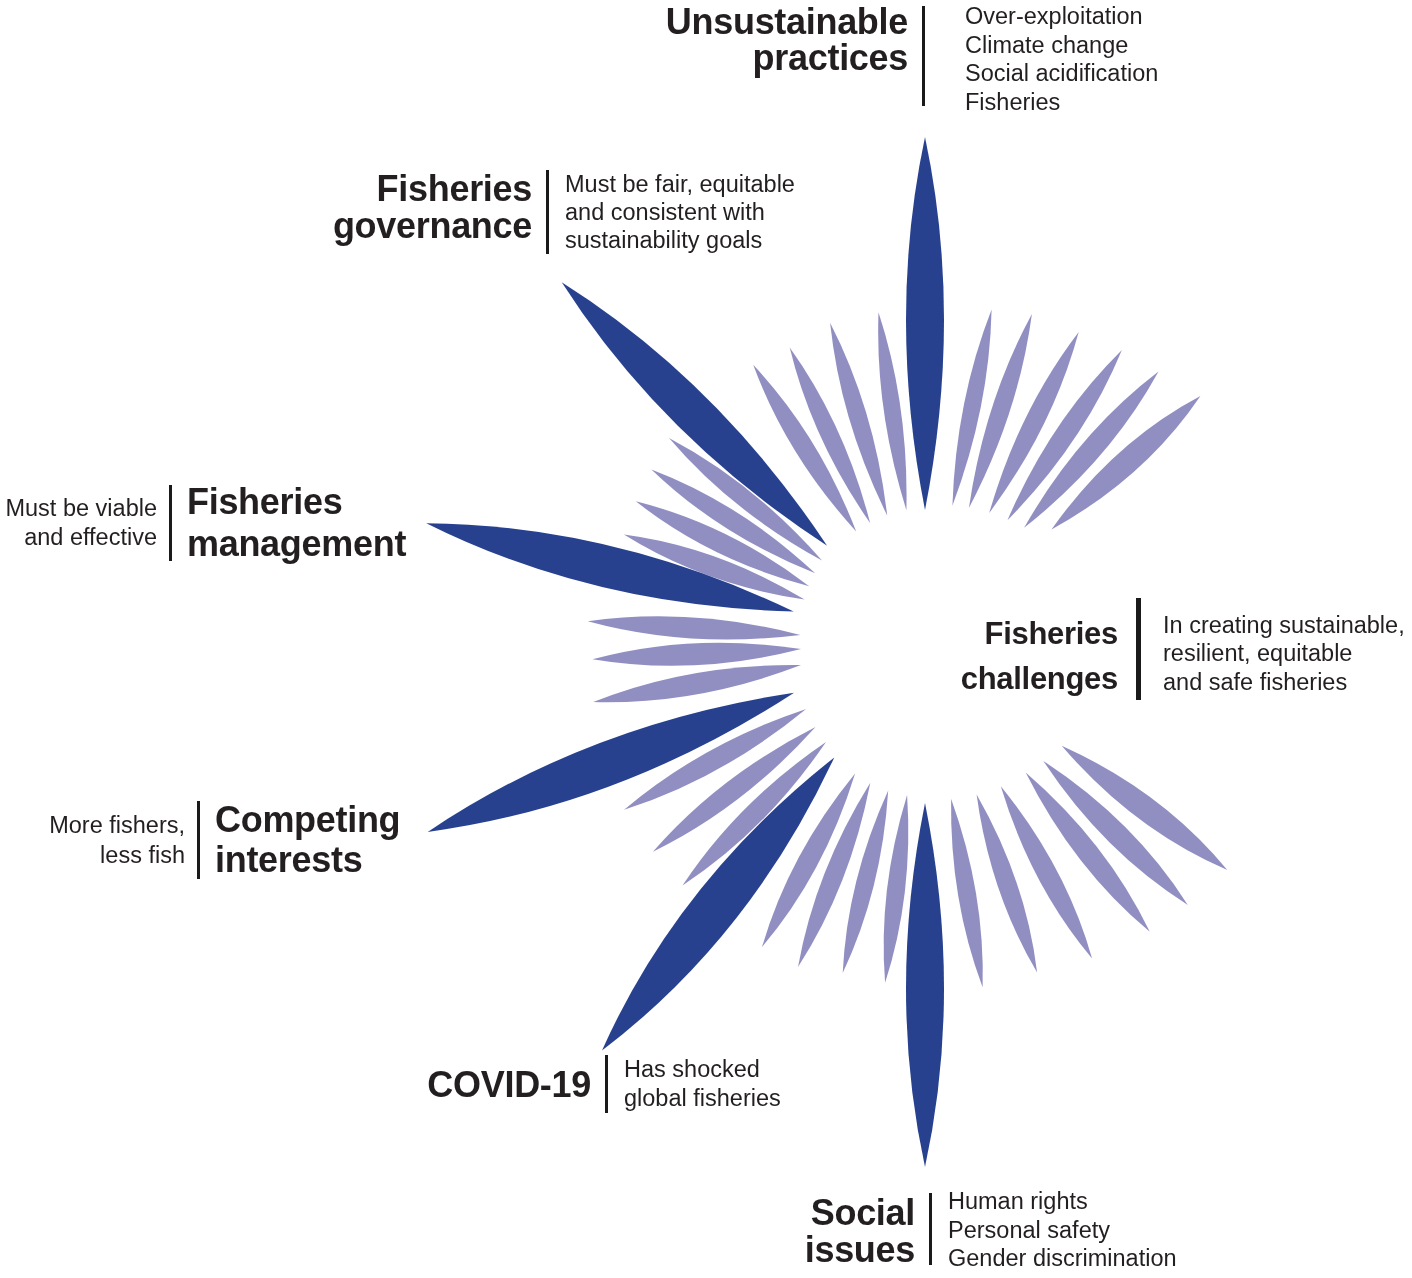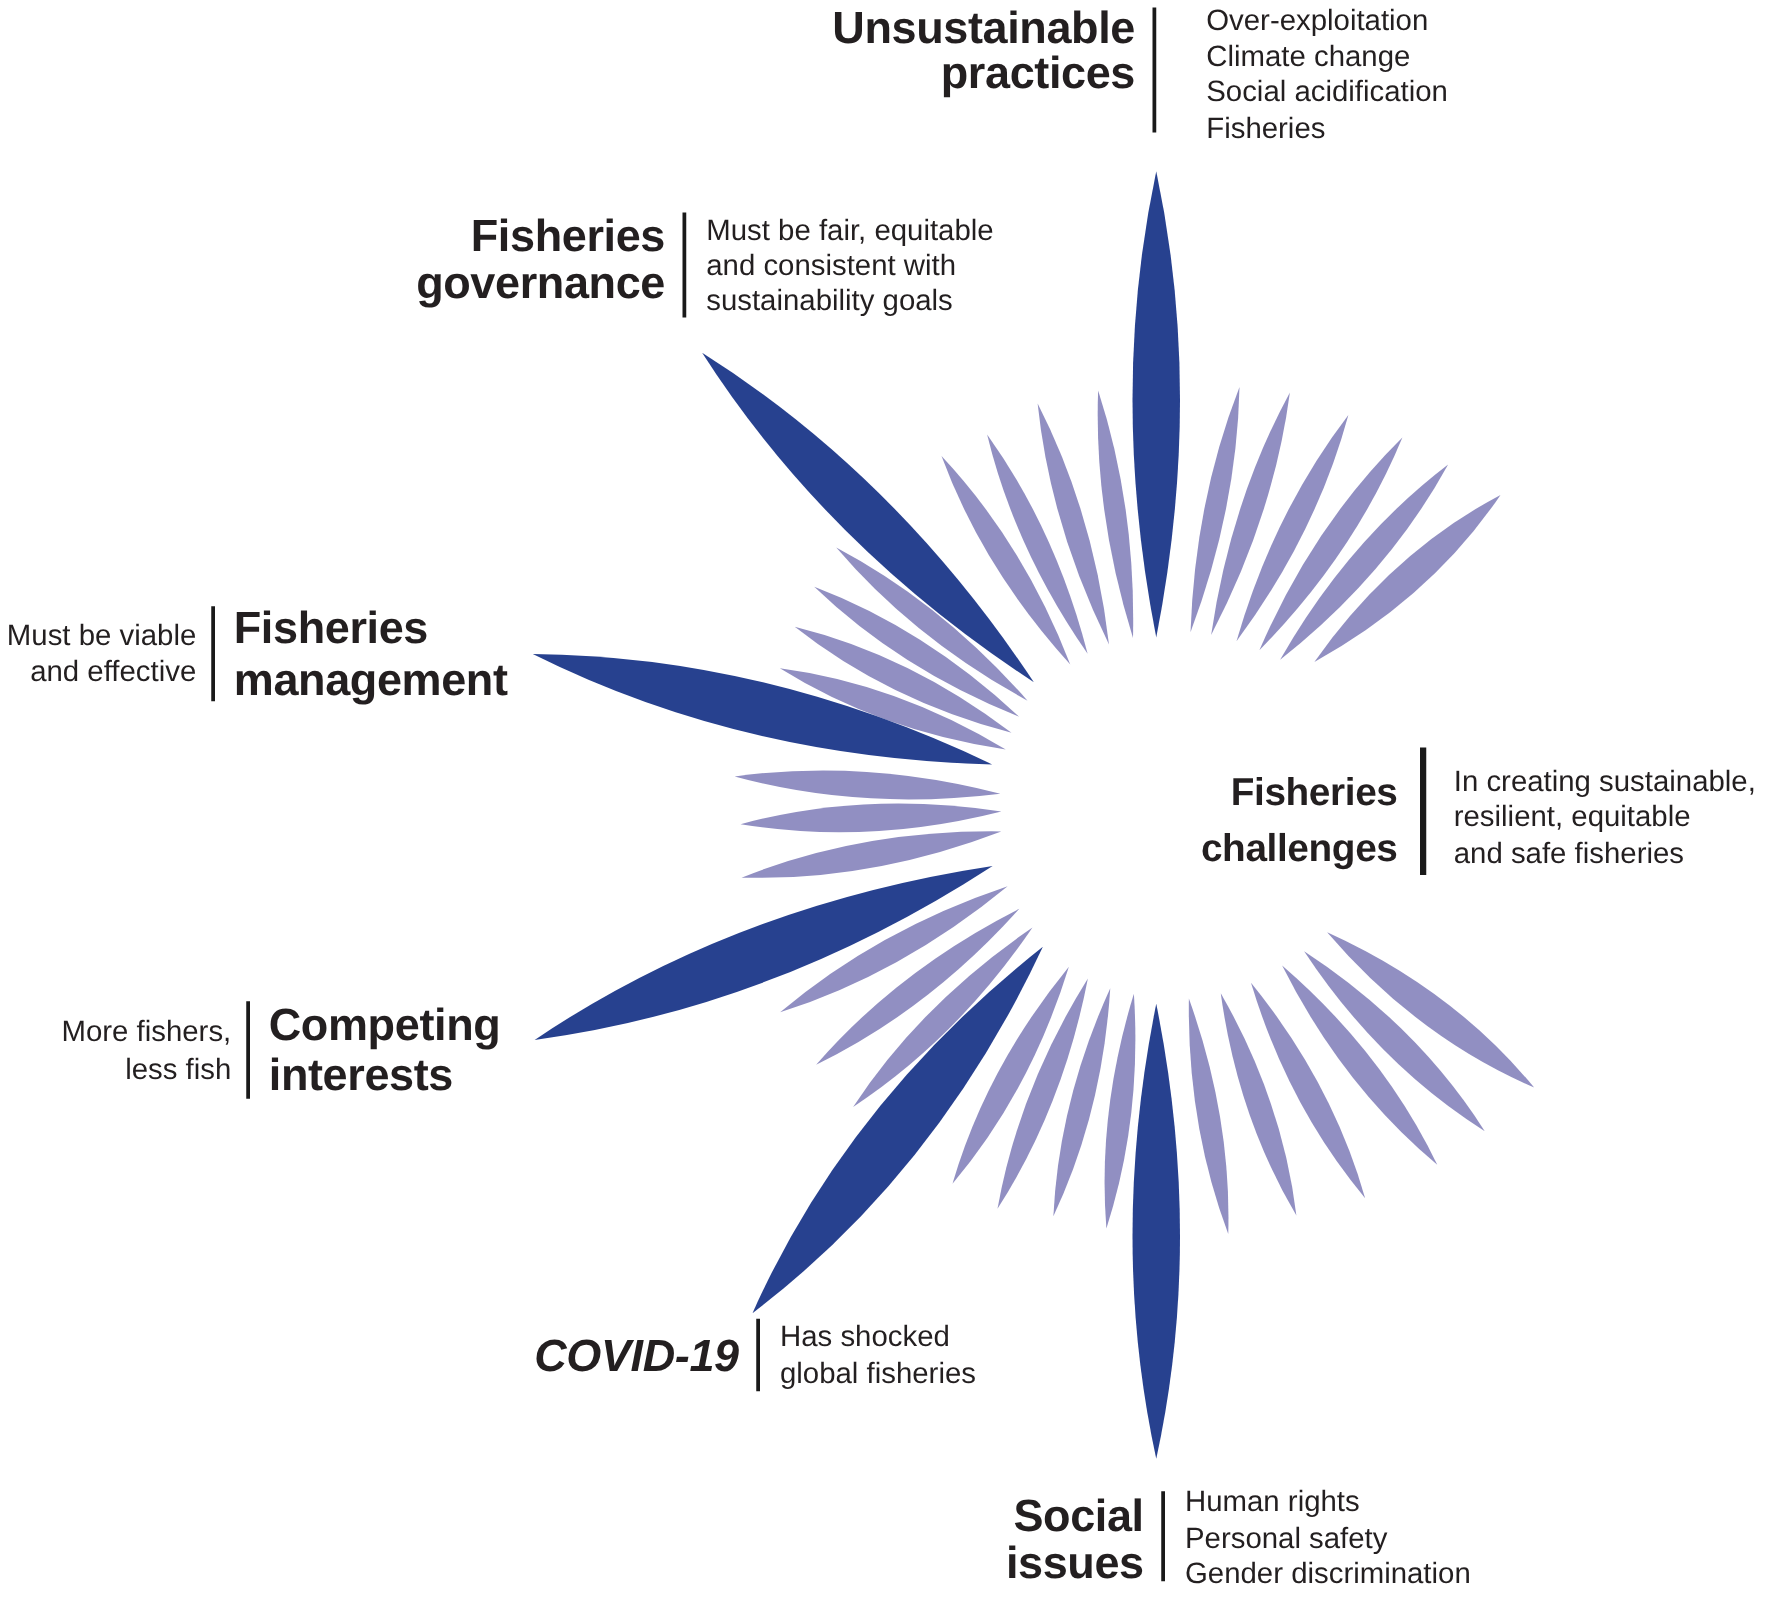--- a/index.html
+++ b/index.html
@@ -58,21 +58,21 @@
   #lb-management .title { line-height: 42px; }
 
   
   #lb-competing { left: 35px; top: 800px; }
   #lb-competing .desc  { width: 150px; line-height: 30px; }
   #lb-competing .rule  { height: 78px; }
   #lb-competing .title { line-height: 40px; }
 
   
   #lb-covid { left: 411px; top: 1055px; }
-  #lb-covid .title { width: 180px; text-align: right; font-style: italic; }
+  #lb-covid .title { width: 180px; text-align: right; }
   #lb-covid .rule  { height: 58px; }
   #lb-covid .desc  { line-height: 29px; }
 
   
   #lb-social { left: 789px; top: 1186px; }
   #lb-social .title { width: 126px; margin-top: 8px; text-align: right; }
   #lb-social .rule  { height: 72px; margin-top: 7px; }
   #lb-social .desc  { margin-top: 1px; }
 
   

